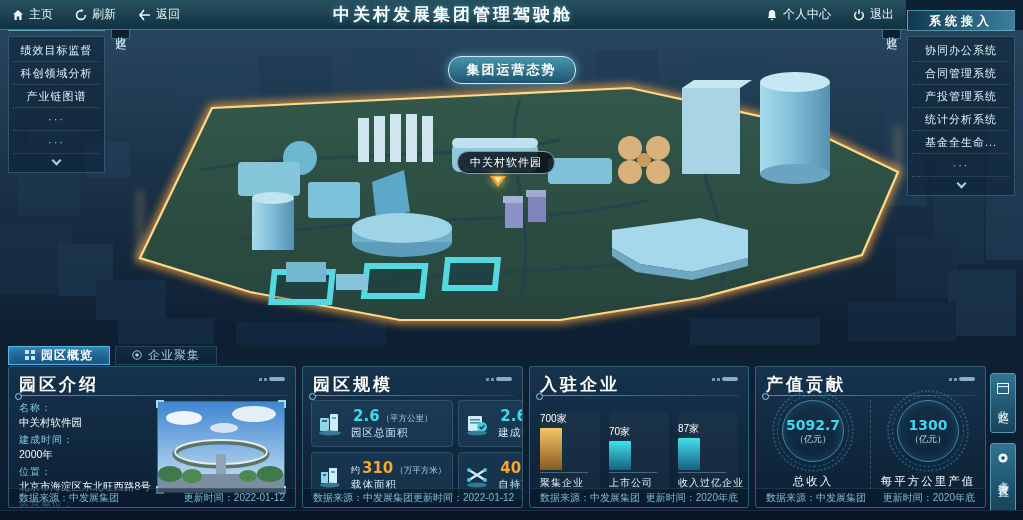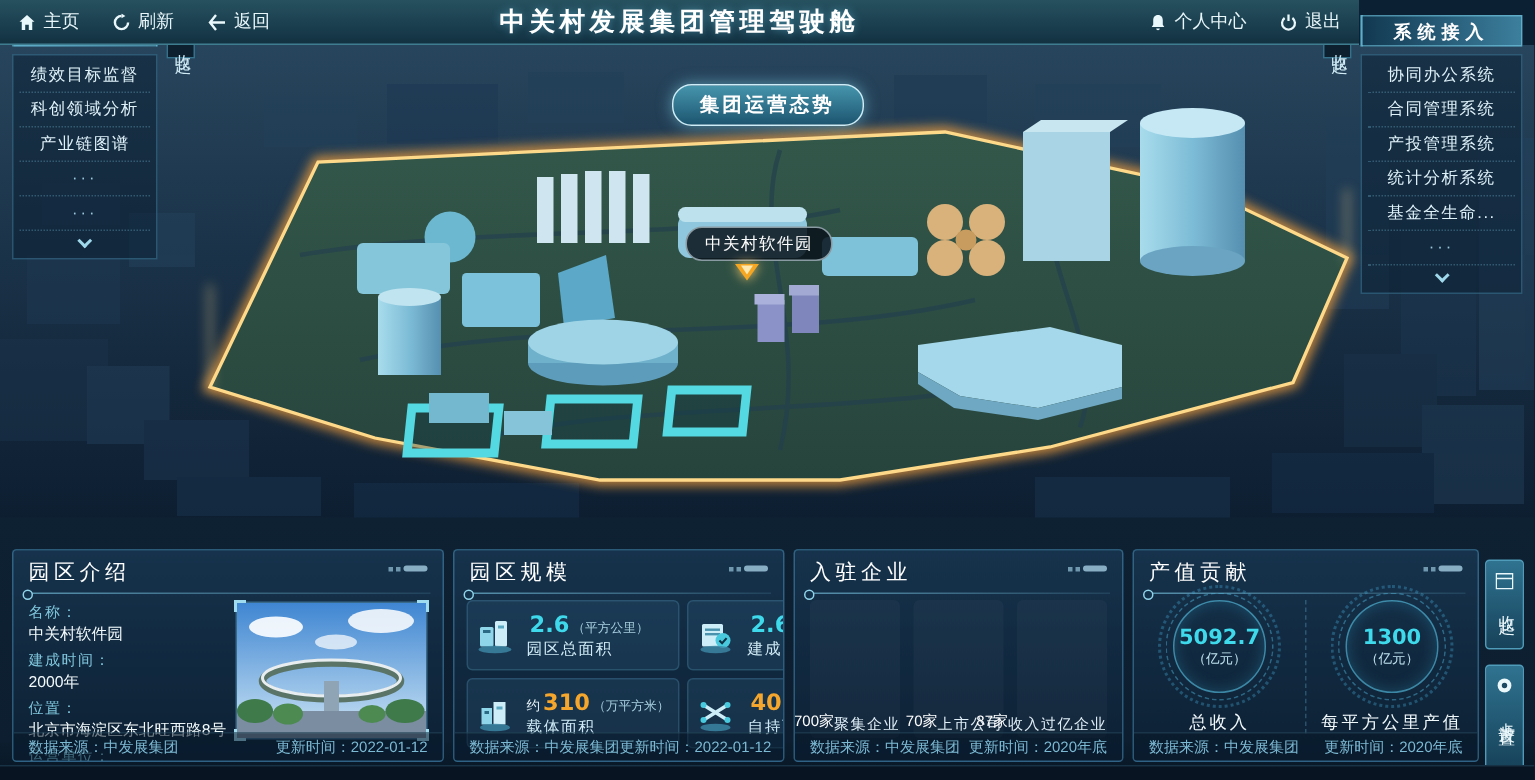--- a/index.html
+++ b/index.html
@@ -70,21 +70,21 @@
   .tab { height:19px; display:flex; align-items:center; gap:6px; padding:0 16px; font-size:12px;
     letter-spacing:1px; cursor:pointer; border:1px solid #1d4763; color:#9fc8dd;
     background:linear-gradient(180deg,#122c42,#0d2234); white-space:nowrap; }
   .tab.active { color:#fff; font-weight:bold; border:1px solid #5ab4e0;
     background:linear-gradient(180deg,#2e7fb4,#17486f); box-shadow:0 0 8px rgba(60,160,220,.4) inset; }
 
   .panel { position:absolute; top:21px; height:142px;
     background:linear-gradient(180deg,rgba(23,52,78,.95),rgba(13,33,52,.95));
     border:1px solid rgba(80,160,205,.45); border-radius:3px; overflow:hidden; }
   .p-head { position:relative; height:24px; padding:6px 10px 0; }
-  .p-title { font-size:14px; font-weight:normal; color:#fff; letter-spacing:3px; white-space:nowrap; }
+  .p-title { font-size:17px; font-weight:bold; color:#fff; letter-spacing:3px; white-space:nowrap; }
   .p-deco { position:absolute; right:10px; top:10px; display:flex; align-items:center; gap:2px; }
   .p-deco i { display:block; background:#6f97ad; }
   .p-deco .d1{ width:3px;height:3px; } .p-deco .d2{ width:3px;height:3px; }
   .p-deco .d3{ width:16px;height:4px; border-radius:2px; background:#87aec3; }
   .p-rule { position:relative; height:1px; margin:4px 8px 0;
     background:linear-gradient(90deg,rgba(130,210,240,.6),rgba(130,210,240,.12)); }
   .p-rule:before { content:""; position:absolute; left:-2px; top:-2px; width:5px; height:5px;
     border-radius:50%; border:1px solid #8fd4ea; background:#11324a; }
   .p-foot { position:absolute; left:0; right:0; bottom:0; height:19px; padding:0 10px;
     display:flex; justify-content:space-between; align-items:center; font-size:10px; color:#7cb9d3;
@@ -112,22 +112,22 @@
   .stat-line1 { display:flex; align-items:baseline; gap:2px; white-space:nowrap; }
   .stat-prefix { font-size:9px; color:#e8f4f8; }
   .stat-value { font-size:15px; font-weight:bold; font-family:"DejaVu Sans",sans-serif; }
   .stat-value.cyan { color:#3fd9ec; } .stat-value.orange { color:#f5a62c; }
   .stat-unit { font-size:8.5px; color:#a8cfe0; }
   .stat-label { font-size:10.5px; color:#cfeaf5; letter-spacing:1px; margin-top:1px; white-space:nowrap; }
 
   
   #panel-ent { left:529px; width:220px; }
   .bars { display:flex; justify-content:space-between; padding:4px 10px 0; height:96px; }
-  .bar-col { width:60px; display:flex; flex-direction:row; align-items:flex-end; justify-content:flex-end;
-    background:rgba(255,255,255,.03); border-radius:4px; padding-bottom:2px; }
+  .bar-col { width:60px; display:flex; flex-direction:column; align-items:flex-start; justify-content:flex-end;
+    background:rgba(255,255,255,.03); border-radius:4px; padding-bottom:2px;margin-top:12px; }
   .bar-value { font-size:10px; color:#fff; margin-bottom:2px; white-space:nowrap; }
   .bar { width:22px; border-radius:1px; }
   .bar-base { width:80%; height:1px; background:rgba(150,220,245,.35); margin-top:2px; }
   .bar-cat { font-size:10px; color:#dfeef7; margin-top:3px; white-space:nowrap; letter-spacing:1px; }
 
   
   #panel-output { left:755px; width:231px; }
   .gauges { display:flex; padding-top:4px; }
   .gauge { flex:1; display:flex; flex-direction:column; align-items:center; }
   .gauge + .gauge { border-left:1px dashed rgba(110,190,225,.3); }
@@ -377,20 +377,42 @@
         <div class="hp-item dots">···</div>
         <div class="hp-chevron">
             <span class="chev"></span>
           </div>
       </div>
     </div>
   </div>
 
   <div class="dock">
 
+    <div class="tabs">
+      <div class="tab active">
+        <span>
+          <svg width="10" height="10" viewBox="0 0 10 10">
+              <rect x="0" y="0" width="4" height="4" fill="#bfe9f7"></rect>
+              <rect x="6" y="0" width="4" height="4" fill="#bfe9f7"></rect>
+              <rect x="0" y="6" width="4" height="4" fill="#bfe9f7"></rect>
+              <rect x="6" y="6" width="4" height="4" fill="#bfe9f7"></rect>
+            </svg>
+        </span>
+        <span>园区概览</span>
+      </div>
+      <div class="tab">
+        <span>
+          <svg width="10" height="10" viewBox="0 0 10 10">
+              <circle cx="5" cy="5" r="4.2" fill="none" stroke="#9fc8dd"></circle>
+              <circle cx="5" cy="5" r="1.8" fill="#9fc8dd"></circle>
+            </svg>
+        </span>
+        <span>企业聚集</span>
+      </div>
+    </div>
 
     <div class="panel" id="panel-intro">
       <div class="p-head">
         <span class="p-title">园区介绍</span>
         <span class="p-deco">
             <i class="d1"></i>
             <i class="d2"></i>
             <i class="d3"></i>
           </span>
       </div>

